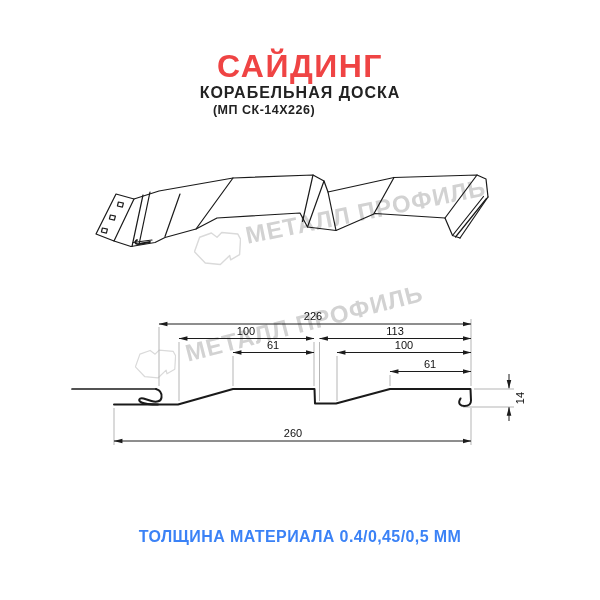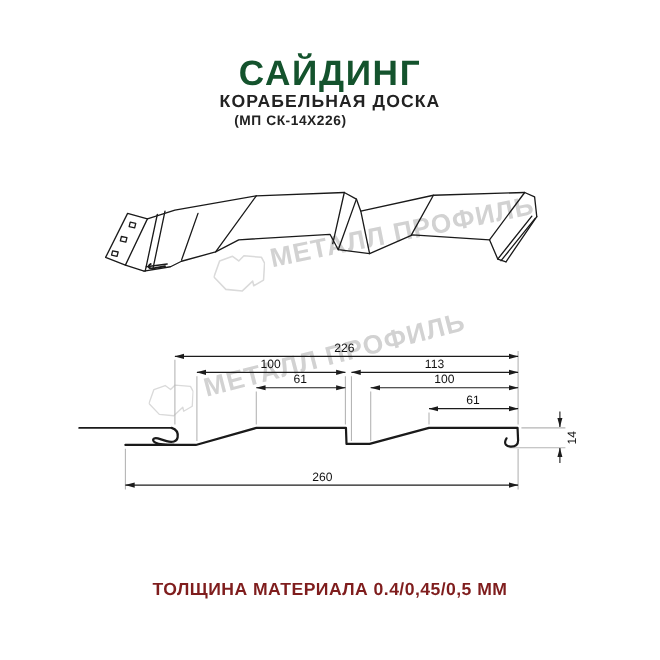--- a/index.html
+++ b/index.html
@@ -3,21 +3,21 @@
 <meta charset="utf-8">
 <style>
   html,body{margin:0;padding:0;background:#fff;}
   .canvas{
     position:relative;width:600px;height:600px;background:#ffffff;overflow:hidden;
     font-family:"Liberation Sans","DejaVu Sans",sans-serif;color:#1d1d1d;
   }
   .hdr{position:absolute;left:0;top:0;width:600px;text-align:center;}
   .hdr .title{
     position:absolute;left:0;top:48px;width:600px;
-    font-size:32px;font-weight:800;letter-spacing:1.5px;color:#14532d;
+    font-size:32px;font-weight:800;letter-spacing:1.5px;color:#ef4444;
   }
   .hdr .subtitle{
     position:absolute;left:0;top:84px;width:600px;
     font-size:16px;font-weight:700;letter-spacing:1px;color:#222;text-align:center;
   }
   .hdr .code{
     position:absolute;left:0;top:103px;width:528px;
     font-size:12.5px;font-weight:700;letter-spacing:.5px;color:#222;
   }
   .wm-text{
@@ -27,21 +27,21 @@
   }
   .wm-text.one{left:246px;top:222px;transform:rotate(-11.5deg);}
   .wm-text.two{left:186px;top:340px;transform:rotate(-14.5deg);}
   .wm-logo{position:absolute;z-index:1;}
   .wm-logo.one{left:194px;top:231px;width:47px;height:35px;}
   .wm-logo.two{left:135px;top:348px;width:41px;height:32px;}
   .svg-3d{position:absolute;left:85px;top:160px;z-index:2;}
   .svg-sec{position:absolute;left:55px;top:300px;z-index:2;}
   .ftr{
     position:absolute;left:0;top:528px;width:600px;text-align:center;
-    font-size:16px;font-weight:700;letter-spacing:.4px;color:#7f1d1d;
+    font-size:16px;font-weight:700;letter-spacing:.4px;color:#3b82f6;
   }
   .ln{stroke:#1a1a1a;fill:none;stroke-linejoin:round;stroke-linecap:round;}
   .dim{stroke:#1c1c1c;stroke-width:1;fill:none;}
   .ext{stroke:#b5b5b5;stroke-width:1;fill:none;}
   .dtx{font-family:"Liberation Sans","DejaVu Sans",sans-serif;font-size:11px;fill:#111;}
 </style>
 </head>
 <body>
 
 <div class="canvas">

